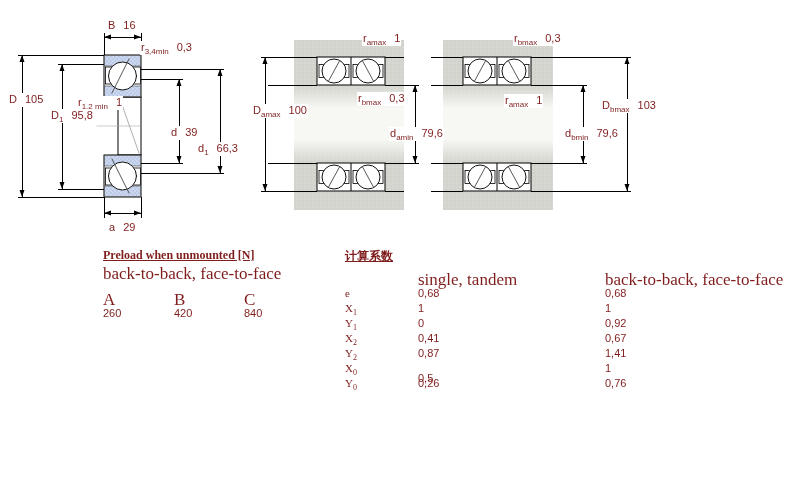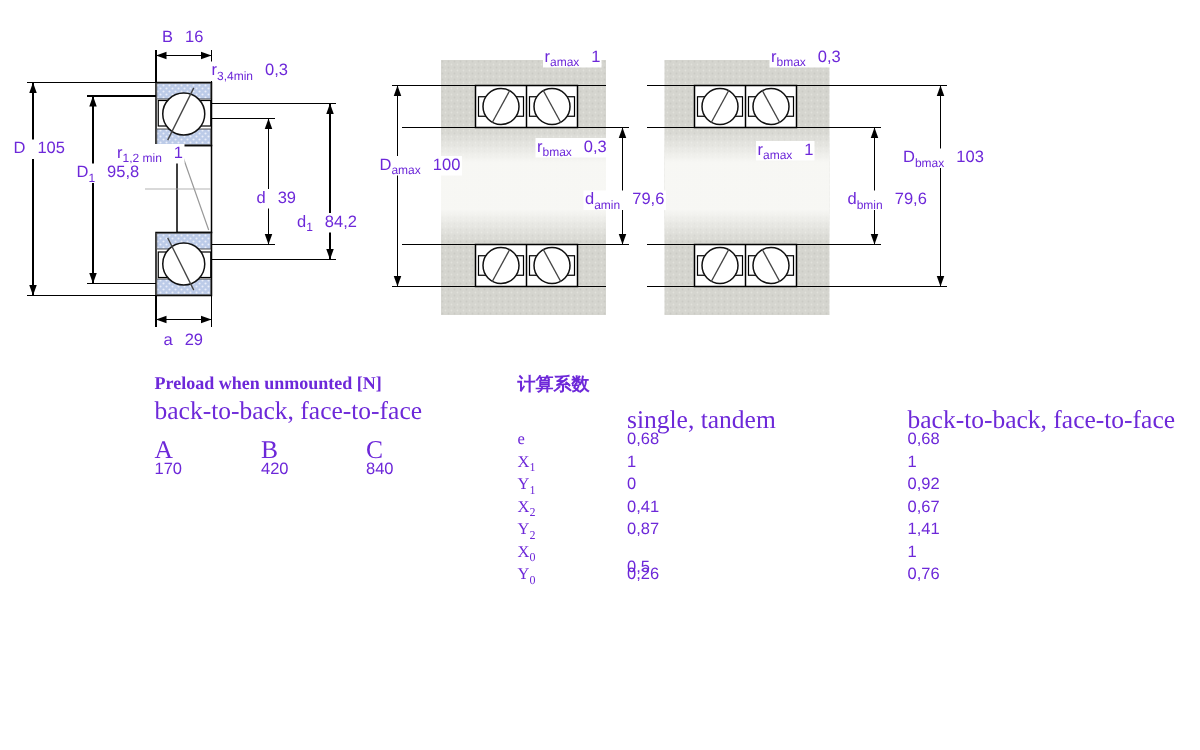--- a/index.html
+++ b/index.html
@@ -1,23 +1,23 @@
 <!DOCTYPE html>
 <html><head>
 <meta charset="utf-8">
 <style>
   html,body{margin:0;padding:0;background:#fff;}
   .stage{position:relative;width:800px;height:500px;background:#fff;overflow:hidden;
-         font-family:"Liberation Sans",sans-serif;color:#6d28d9;}
+         font-family:"Liberation Sans",sans-serif;color:#7f1d1d;}
   .abs{position:absolute;white-space:nowrap;}
   svg{position:absolute;left:0;top:0;}
   .dim{font:11px "Liberation Sans",sans-serif;line-height:13px;background:#fff;padding:0 1px;}
   .dim .sb{font-size:8px;position:relative;top:3px;}
   .dim .val{margin-left:8px;}
-  .serif{font-family:"Liberation Serif","DejaVu Serif",serif;font-size:12px;}
+  .serif{font-family:"Liberation Serif","DejaVu Serif",serif;font-size:12px;text-decoration:underline;}
   .bold{font-weight:bold;}
   .hdr{font-family:"Liberation Serif","DejaVu Serif",serif;font-size:17px;}
   .cell{font:11px "Liberation Sans",sans-serif;text-align:center;}
   .rowlab{font-family:"Liberation Serif","DejaVu Serif",serif;font-size:11px;}
   .rowlab .sb{font-size:8px;position:relative;top:3px;}
 </style>
 </head>
 <body>
 
 <div class="stage">
@@ -198,40 +198,40 @@
       </g>
     </g>
   </svg>
 
   <div class="abs dim" style="left:107px;top:19px"><span>B</span><span class="sb"></span><span class="val">16</span></div>
   <div class="abs dim" style="left:140px;top:41px"><span>r</span><span class="sb">3,4min</span><span class="val">0,3</span></div>
   <div class="abs dim" style="left:8px;top:93px"><span>D</span><span class="sb"></span><span class="val">105</span></div>
   <div class="abs dim" style="left:77px;top:96px"><span>r</span><span class="sb">1,2 min</span><span class="val">1</span></div>
   <div class="abs dim" style="left:50px;top:109px"><span>D</span><span class="sb">1</span><span class="val">95,8</span></div>
   <div class="abs dim" style="left:170px;top:126px"><span>d</span><span class="sb"></span><span class="val">39</span></div>
-  <div class="abs dim" style="left:197px;top:142px"><span>d</span><span class="sb">1</span><span class="val">84,2</span></div>
+  <div class="abs dim" style="left:197px;top:142px"><span>d</span><span class="sb">1</span><span class="val">66,3</span></div>
   <div class="abs dim" style="left:108px;top:221px"><span>a</span><span class="sb"></span><span class="val">29</span></div>
 
   <div class="abs dim" style="left:362px;top:32px"><span>r</span><span class="sb">amax</span><span class="val">1</span></div>
   <div class="abs dim" style="left:252px;top:104px"><span>D</span><span class="sb">amax</span><span class="val">100</span></div>
   <div class="abs dim" style="left:357px;top:92px"><span>r</span><span class="sb">bmax</span><span class="val">0,3</span></div>
   <div class="abs dim" style="left:389px;top:127px"><span>d</span><span class="sb">amin</span><span class="val">79,6</span></div>
 
   <div class="abs dim" style="left:513px;top:32px"><span>r</span><span class="sb">bmax</span><span class="val">0,3</span></div>
   <div class="abs dim" style="left:504px;top:94px"><span>r</span><span class="sb">amax</span><span class="val">1</span></div>
   <div class="abs dim" style="left:601px;top:99px"><span>D</span><span class="sb">bmax</span><span class="val">103</span></div>
   <div class="abs dim" style="left:564px;top:127px"><span>d</span><span class="sb">bmin</span><span class="val">79,6</span></div>
 
   <div>
     <div class="abs serif bold" style="left:103px;top:248px">Preload when unmounted [N]</div>
     <div class="abs hdr" style="left:103px;top:264px">back-to-back, face-to-face</div>
     <div class="abs hdr" style="left:103px;top:290px">A</div>
     <div class="abs hdr" style="left:174px;top:290px">B</div>
     <div class="abs hdr" style="left:244px;top:290px">C</div>
-    <div class="abs cell" style="left:103px;top:307px">170</div>
+    <div class="abs cell" style="left:103px;top:307px">260</div>
     <div class="abs cell" style="left:174px;top:307px">420</div>
     <div class="abs cell" style="left:244px;top:307px">840</div>
   </div>
 
   <div>
     <div class="abs serif bold" style="left:345px;top:248px">计算系数</div>
     <div class="abs hdr" style="left:418px;top:270px">single, tandem</div>
     <div class="abs hdr" style="left:605px;top:270px">back-to-back, face-to-face</div>
 
     <div class="abs rowlab" style="left:345px;top:287px"><span>e</span><span class="sb"></span></div>

